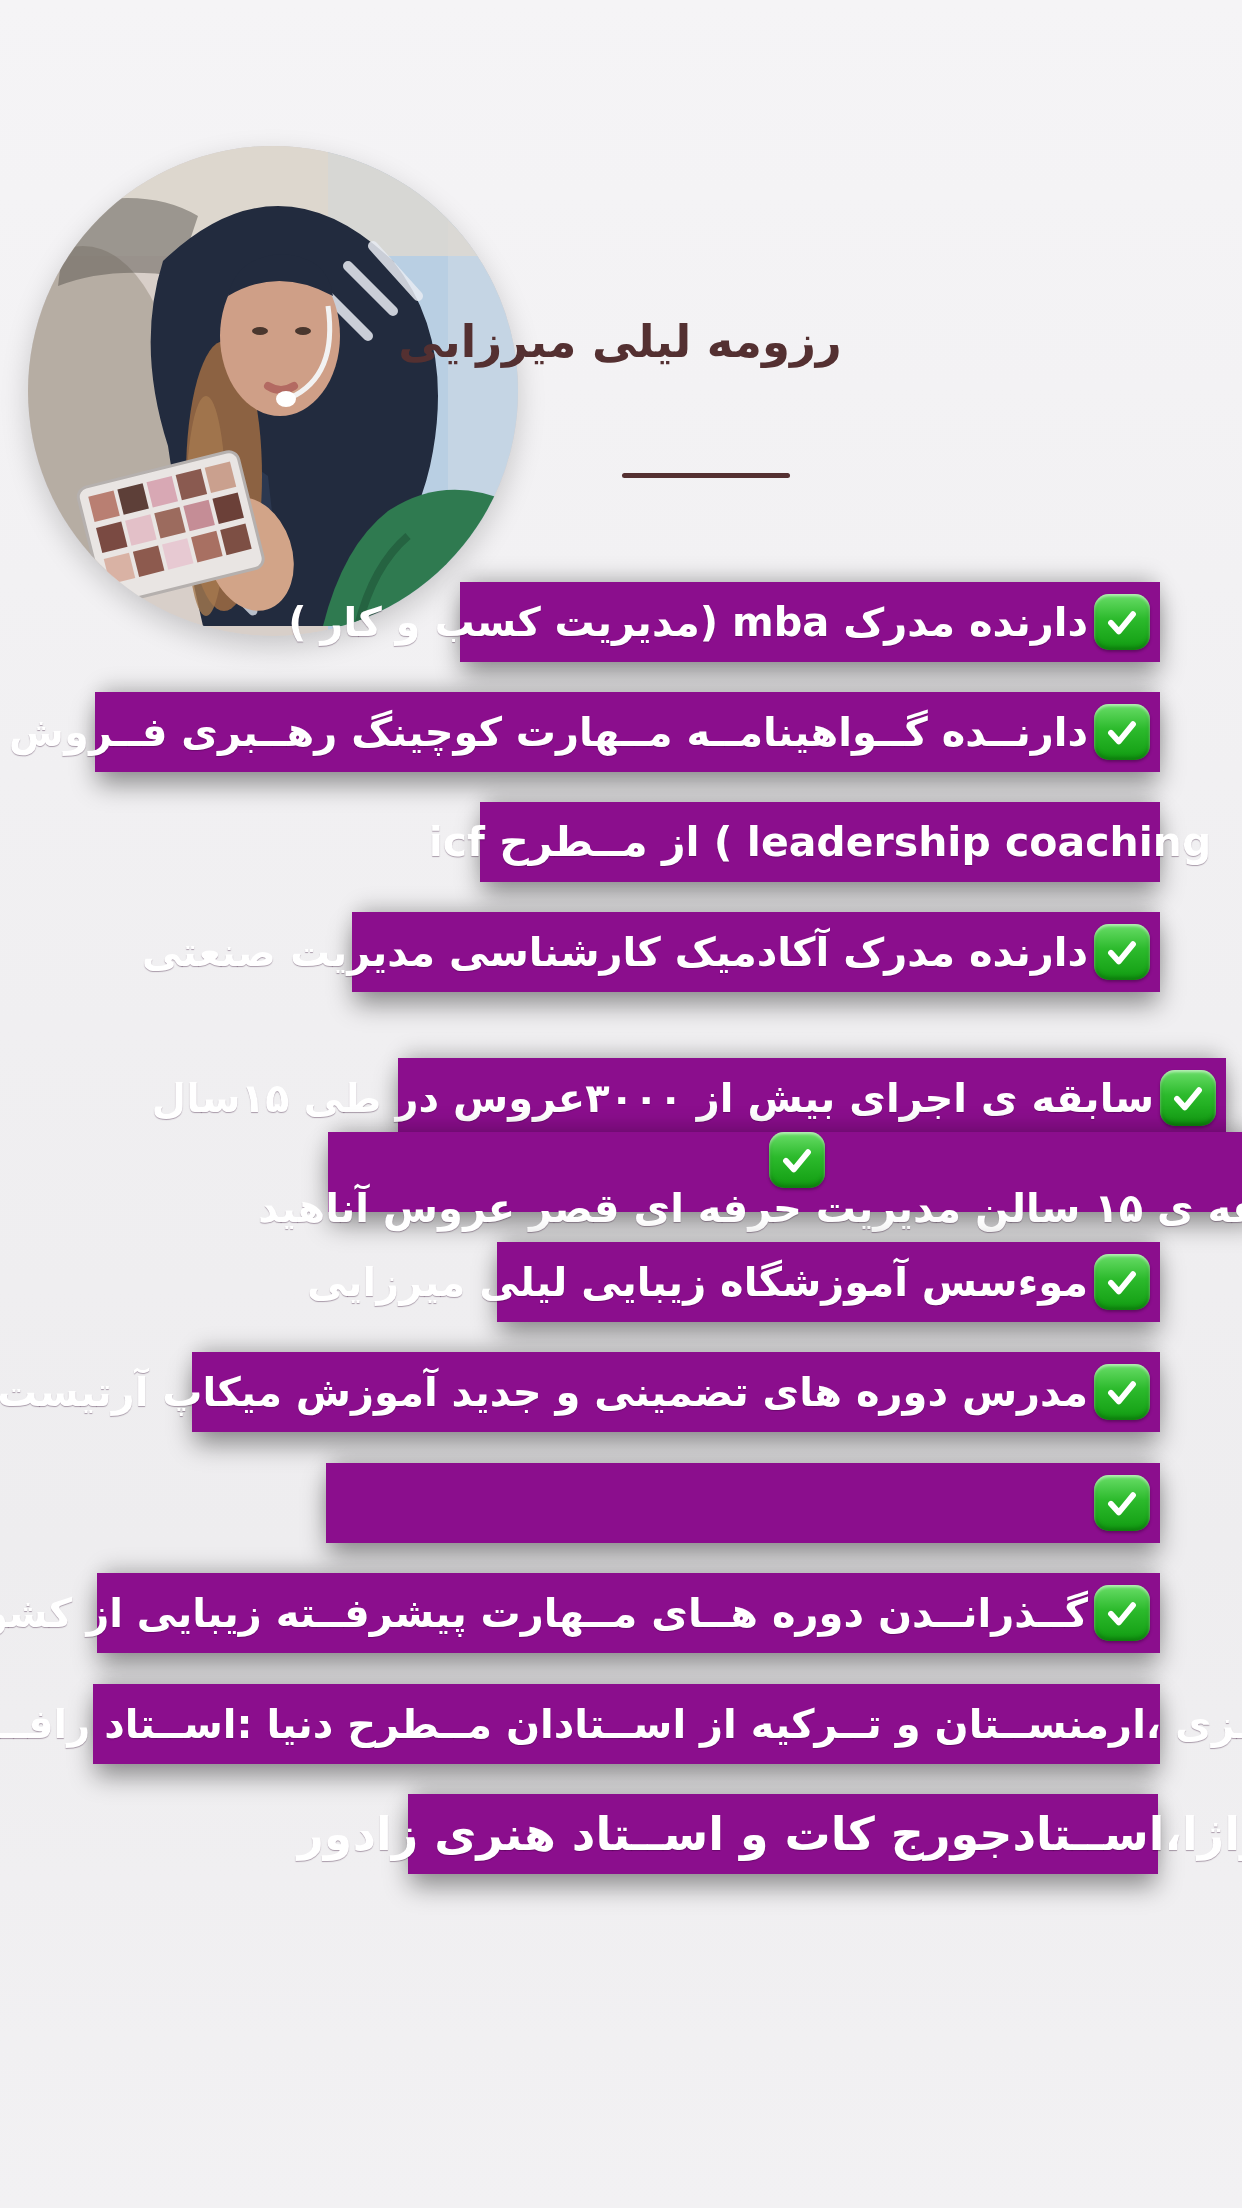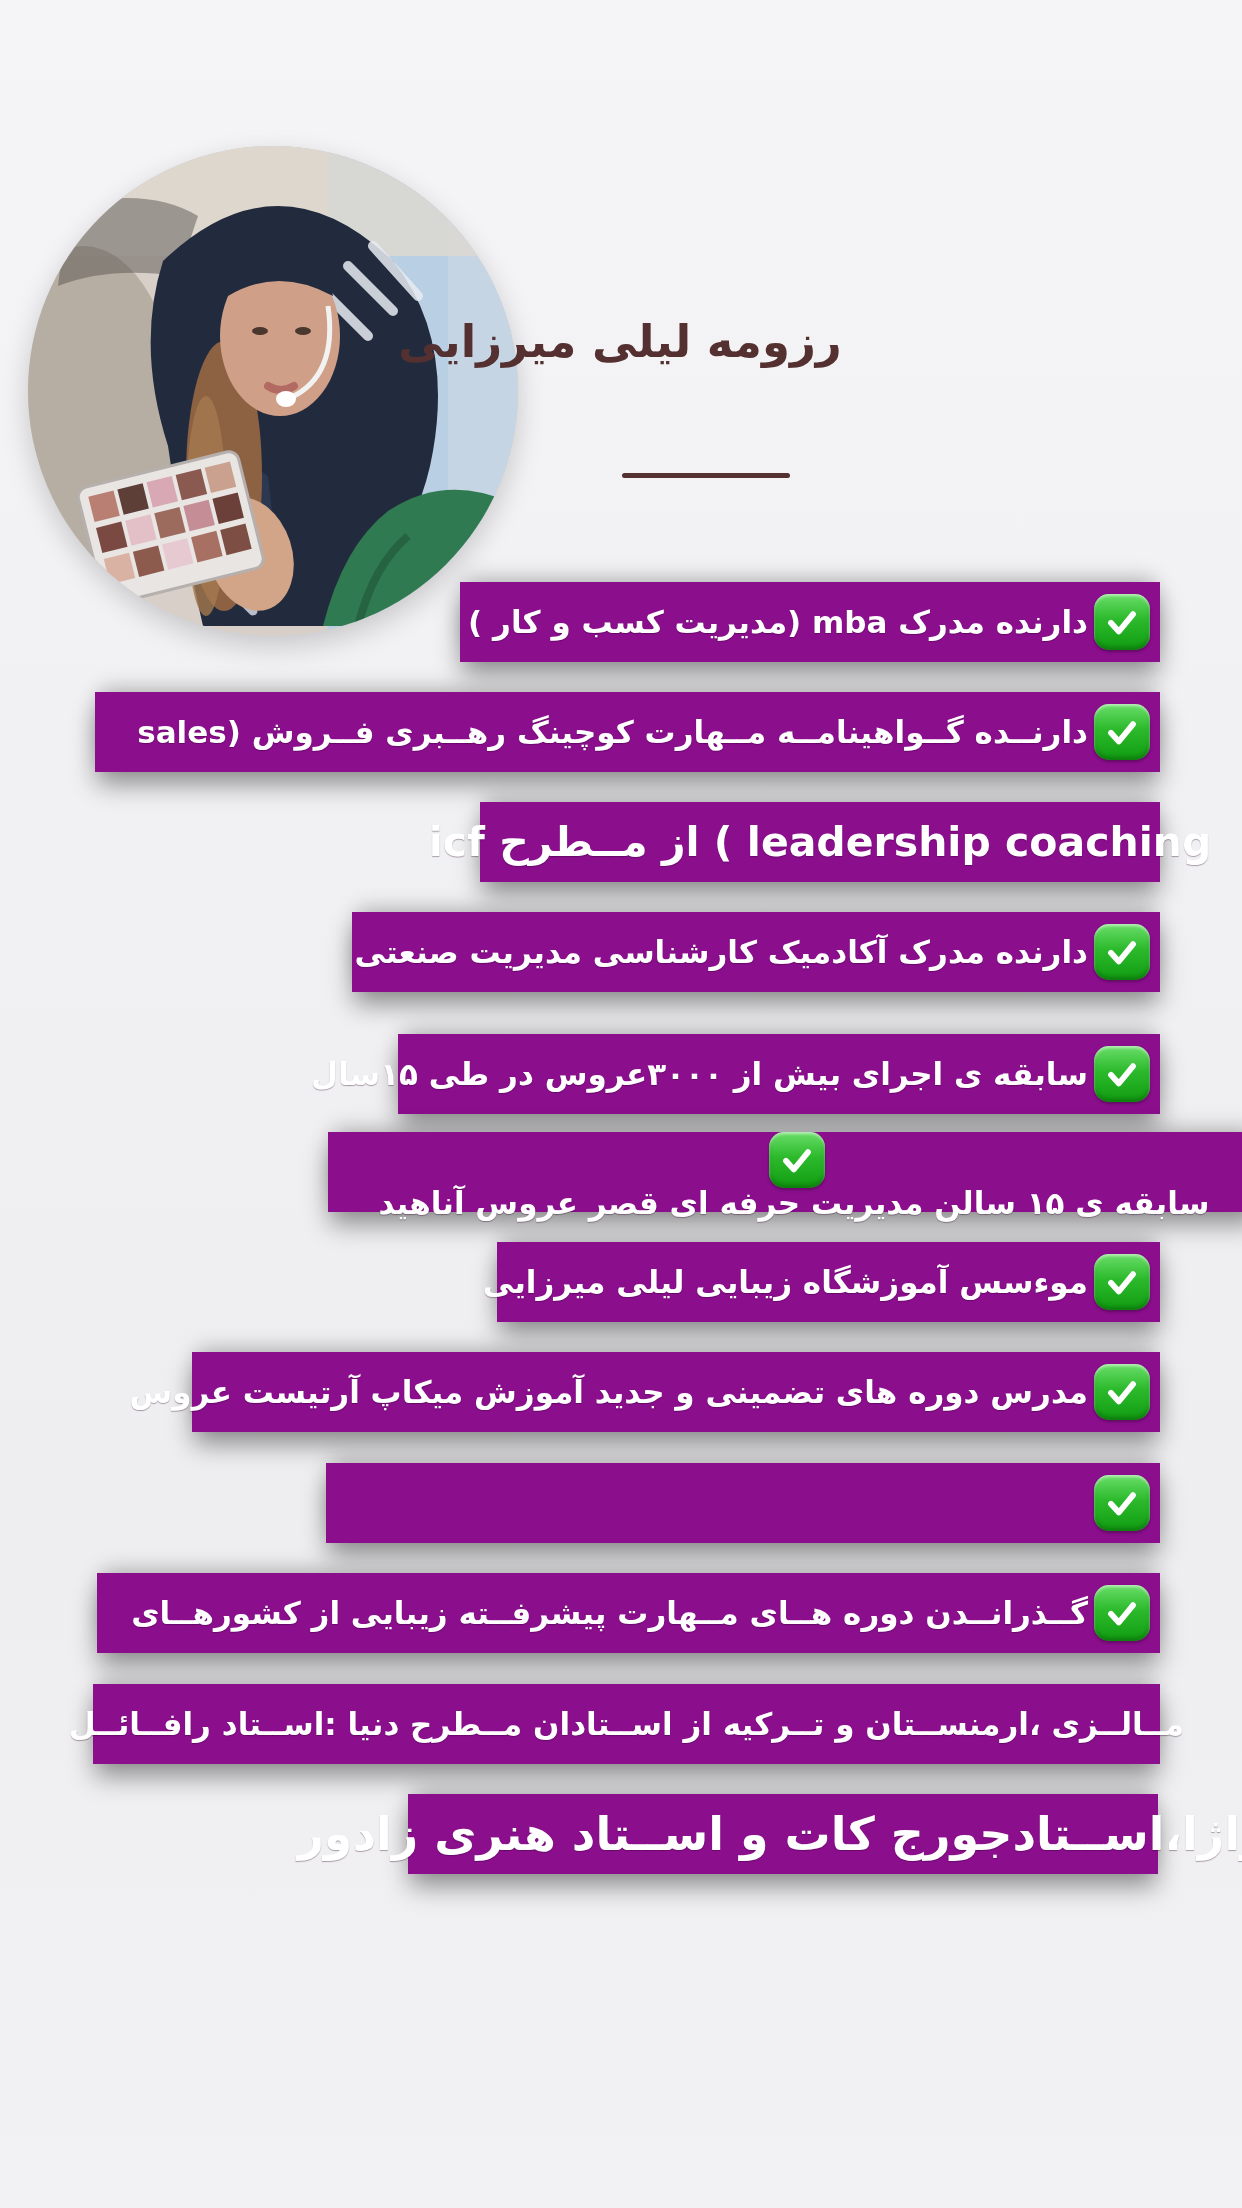--- a/index.html
+++ b/index.html
@@ -31,41 +31,41 @@
   }
 
   
   .banner{
     position:absolute;height:80px;background:#8b0e8d;
     display:flex;align-items:center;direction:rtl;
     box-shadow:0 14px 24px -2px rgba(0,0,0,.42), 0 -10px 20px -6px rgba(0,0,0,.22);
     padding:0 10px;box-sizing:border-box;
   }
   .banner .btext{
-    color:#ffffff;font-weight:bold;font-size:31px;
+    color:#ffffff;font-weight:bold;font-size:40px;
     white-space:nowrap;line-height:1;
     text-shadow:0 1px 1px rgba(40,0,40,.35);
   }
   .banner.centered{justify-content:center;}
 
   .check{
     width:56px;height:56px;flex:0 0 auto;margin-left:6px;
     border-radius:15px;
     background:linear-gradient(180deg,#6ade69 0%,#2cba2c 45%,#119c11 100%);
     box-shadow:inset 0 2px 3px rgba(255,255,255,.55), inset 0 -3px 4px rgba(0,60,0,.35), 0 2px 3px rgba(0,0,0,.3);
     display:flex;align-items:center;justify-content:center;
   }
   .check svg{width:38px;height:38px;}
 
   .b1{left:460px;top:582px;width:700px;}
   .b2{left:95px;top:692px;width:1065px;}
   .b3{left:480px;top:802px;width:680px;}
   .b3 .btext{font-size:41px;}
   .b4{left:352px;top:912px;width:808px;}
-  .b5{left:398px;top:1034px;width:762px;text-align:center;}
+  .b5{left:398px;top:1058px;width:828px;text-align:center;}
   .b6{left:328px;top:1132px;width:932px;flex-direction:column;}
   .b7{left:497px;top:1242px;width:663px;}
   .b8{left:192px;top:1352px;width:968px;}
   .b9{left:326px;top:1463px;width:834px;}
   .b10{left:97px;top:1573px;width:1063px;}
   .b11{left:93px;top:1684px;width:1067px;}
   .b12{left:408px;top:1794px;width:750px;}
   .b12 .btext{font-size:46px;}
 </style>
 </head>

